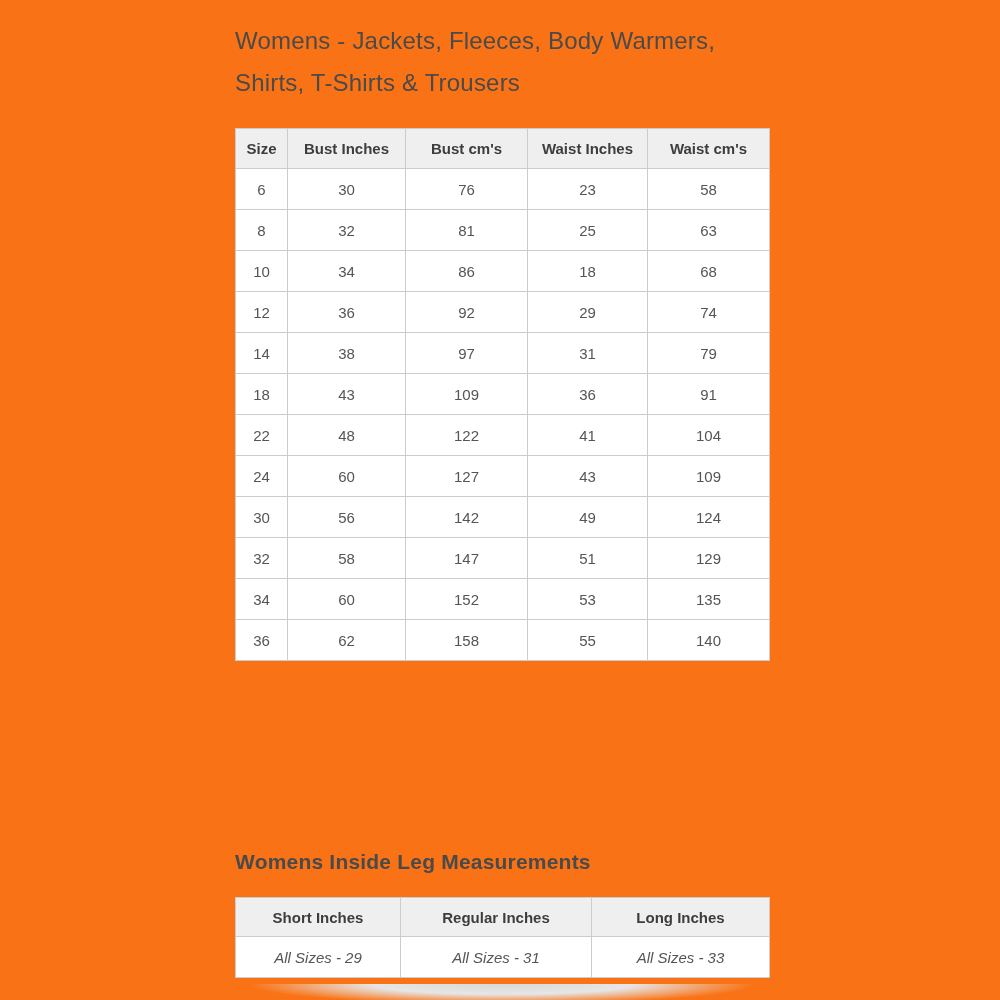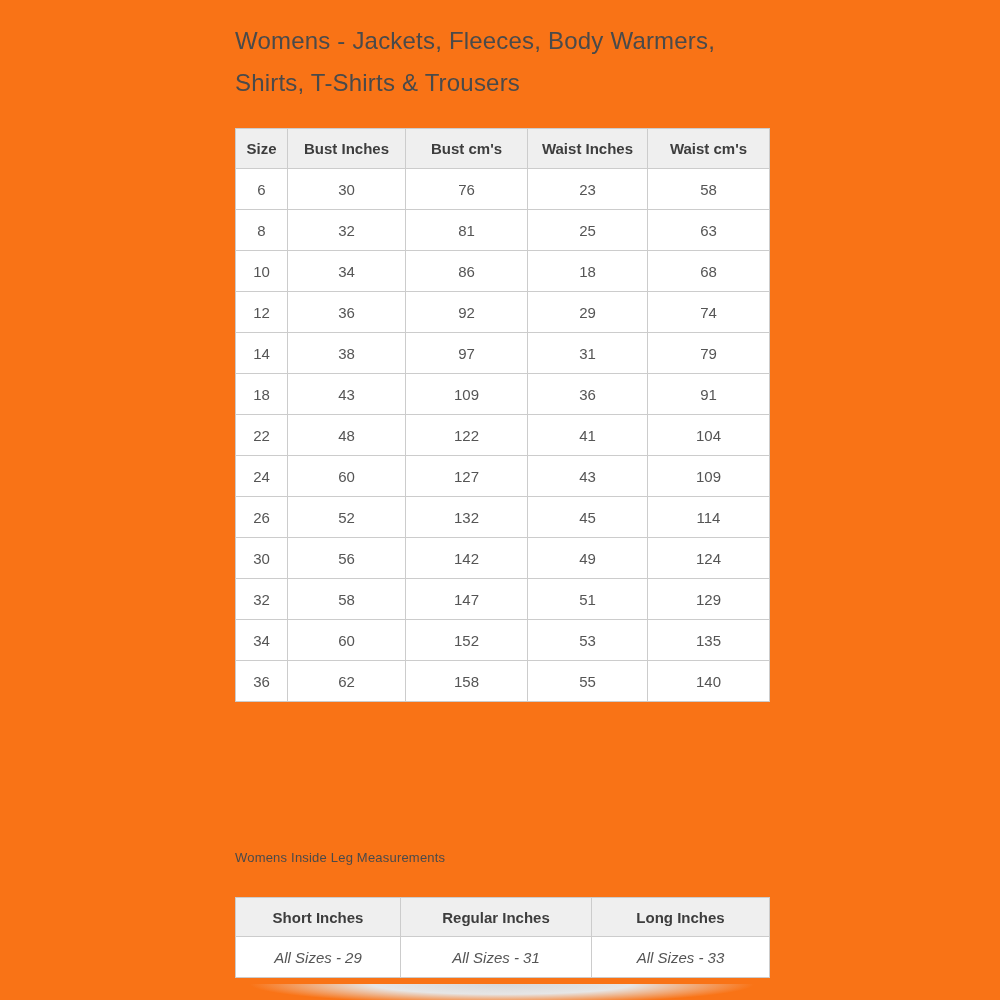--- a/index.html
+++ b/index.html
@@ -54,22 +54,22 @@
     left: 235px;
     top: 128px;
     width: 534px;
   }
   #main-table th { height: 39px; }
   #main-table td { height: 40px; }
   .sub-heading {
     position: absolute;
     left: 235px;
     top: 850px;
-    font-size: 13px;
-    font-weight: 400;
+    font-size: 21px;
+    font-weight: 700;
     color: #4a4a4a;
     letter-spacing: 0.2px;
   }
   #leg-table {
     left: 235px;
     top: 897px;
     width: 534px;
   }
   #leg-table th { height: 38px; }
   #leg-table td { height: 40px; font-style: italic; }
@@ -161,27 +161,20 @@
           <td>104</td>
         </tr>
         <tr>
           <td>24</td>
           <td>60</td>
           <td>127</td>
           <td>43</td>
           <td>109</td>
         </tr>
         <tr>
-          <td>26</td>
-          <td>52</td>
-          <td>132</td>
-          <td>45</td>
-          <td>114</td>
-        </tr>
-        <tr>
           <td>30</td>
           <td>56</td>
           <td>142</td>
           <td>49</td>
           <td>124</td>
         </tr>
         <tr>
           <td>32</td>
           <td>58</td>
           <td>147</td>

